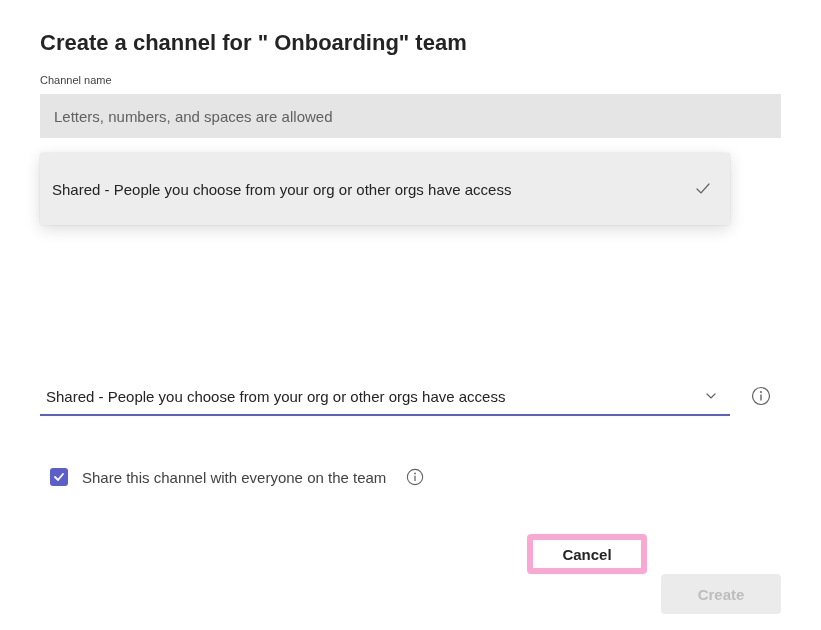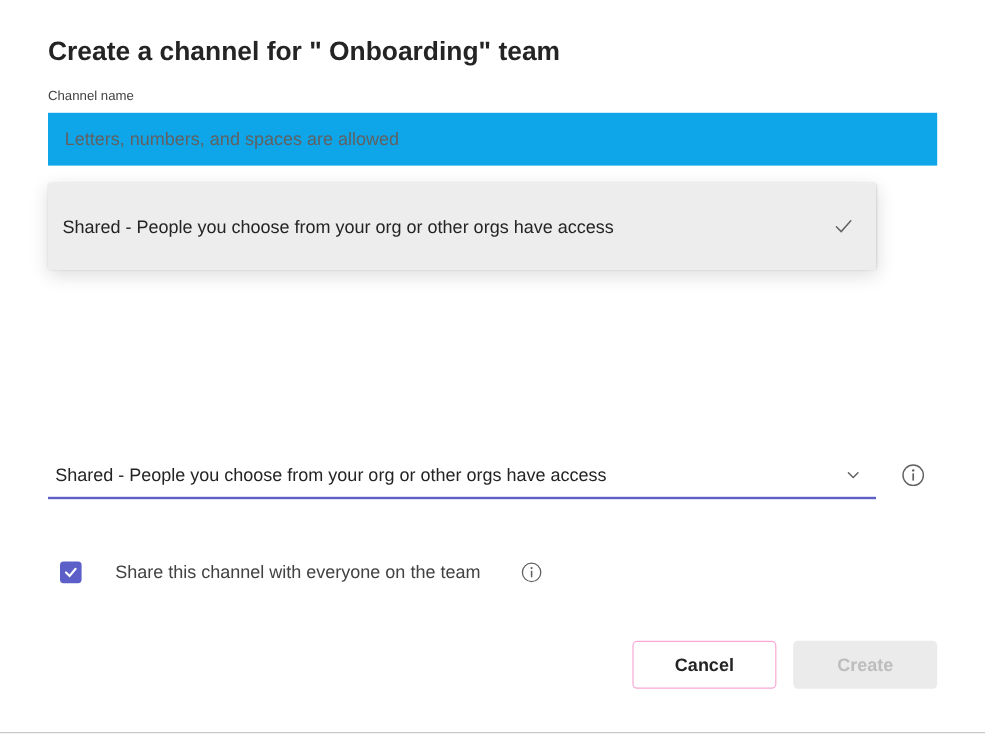--- a/index.html
+++ b/index.html
@@ -21,21 +21,21 @@
     color: #242424;
   }
   .field-label {
     font-size: 11px;
     color: #424242;
     margin-bottom: 8px;
   }
   .text-input {
     width: 100%;
     height: 44px;
-    background: #0ea5e9;
+    background: #e5e5e5;
     border: none;
     padding: 0 14px;
     font-size: 15px;
     color: #242424;
     outline: none;
   }
   .text-input::placeholder {
     color: #616161;
   }
   .dropdown-wrap {
@@ -95,21 +95,21 @@
     width: 22px;
     height: 22px;
     display: inline-flex;
     align-items: center;
     justify-content: center;
   }
   .checkbox-row {
     display: flex;
     align-items: center;
     margin-top: 52px;
-    gap: 28px;
+    gap: 14px;
     font-size: 15px;
     color: #424242;
     padding-left: 10px;
     text-align: right;
   }
   .checkbox {
     width: 18px;
     height: 18px;
     background: #5b5fc7;
     border-radius: 3px;
@@ -136,28 +136,29 @@
     border-radius: 4px;
     font-size: 15px;
     font-weight: 600;
     cursor: pointer;
     display: inline-flex;
     align-items: center;
     justify-content: center;
   }
   .btn-secondary {
     background: #fff;
-    border: 1px solid #f9a8d4;
+    border: 6px solid #f9a8d4;
     color: #242424;
   }
   .btn-primary {
     background: #ebebeb;
     border: none;
     color: #bdbdbd;
     cursor: default;
+    margin-top: 40px;
   }
   .divider {
     border: none;
     border-top: 1px solid #c7c7c7;
     margin-top: 16px;
   }
 </style>
 </head>
 <body>
 

